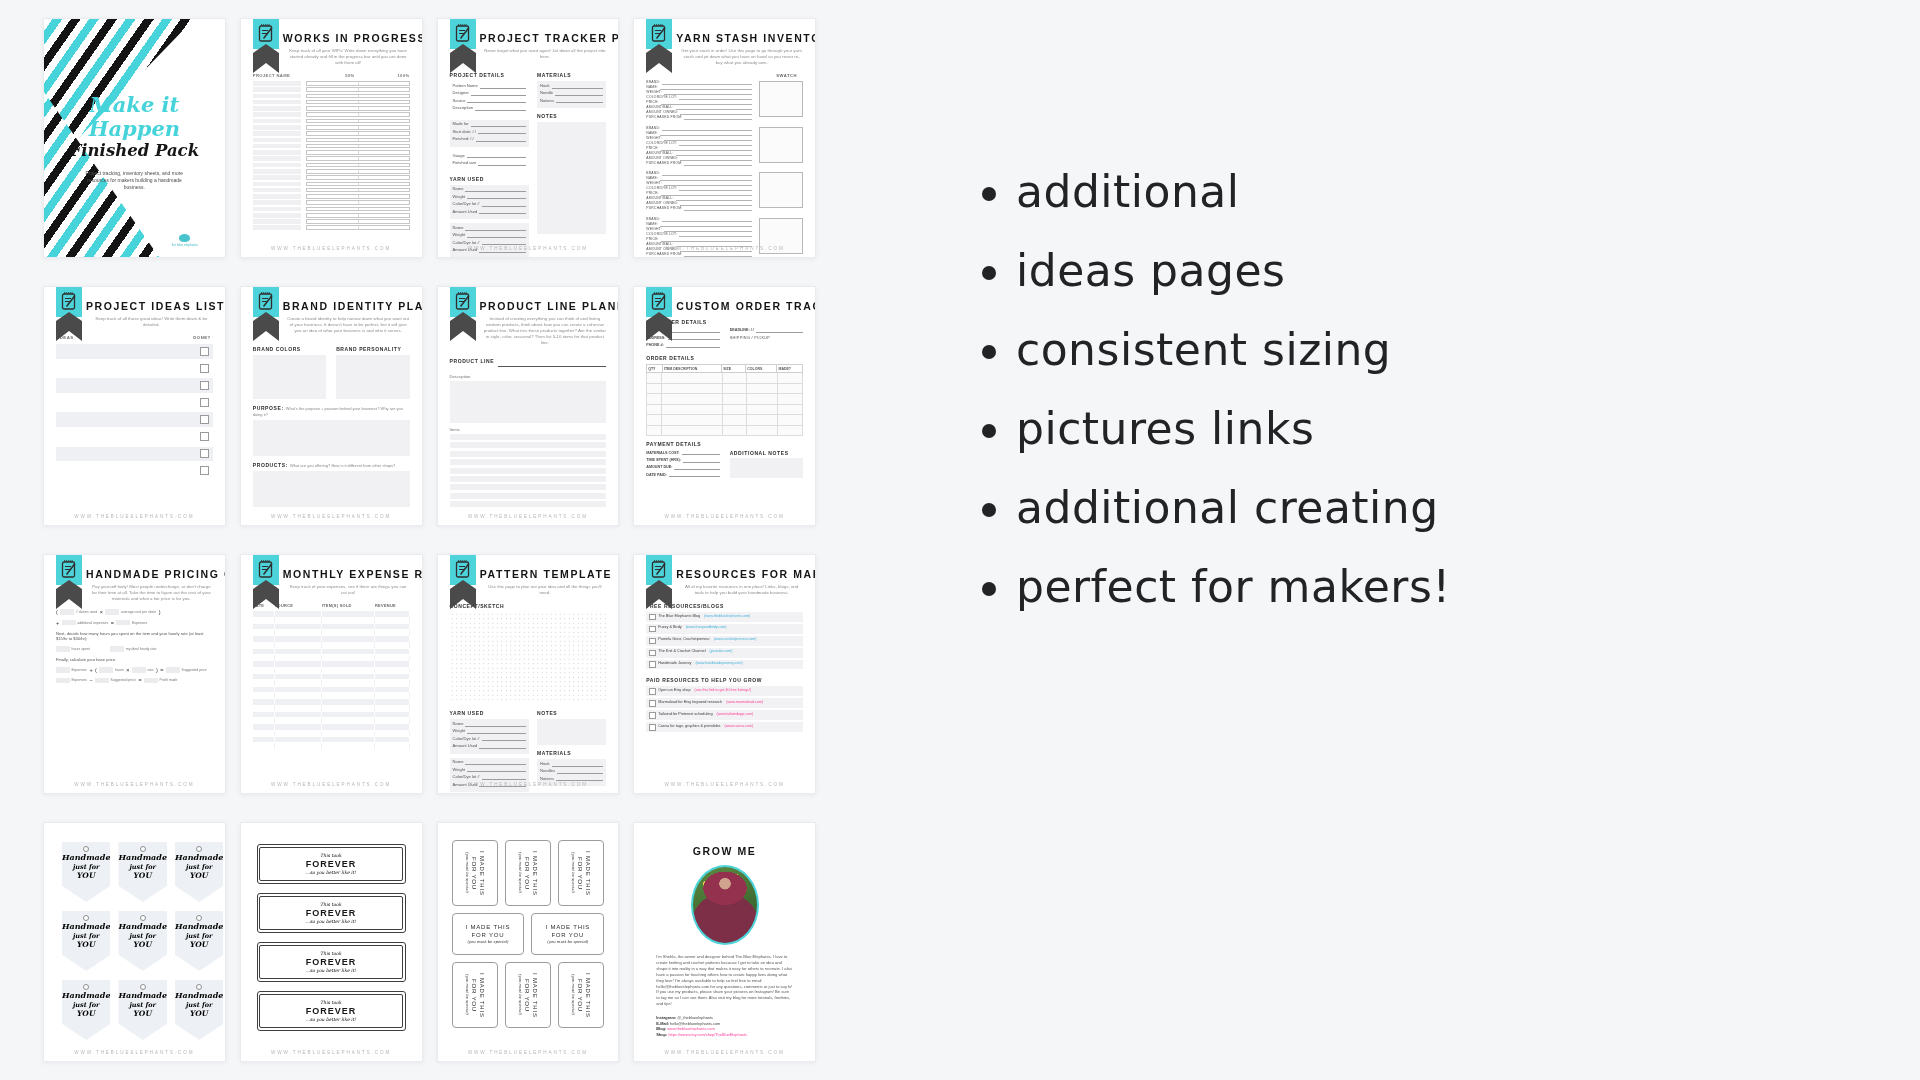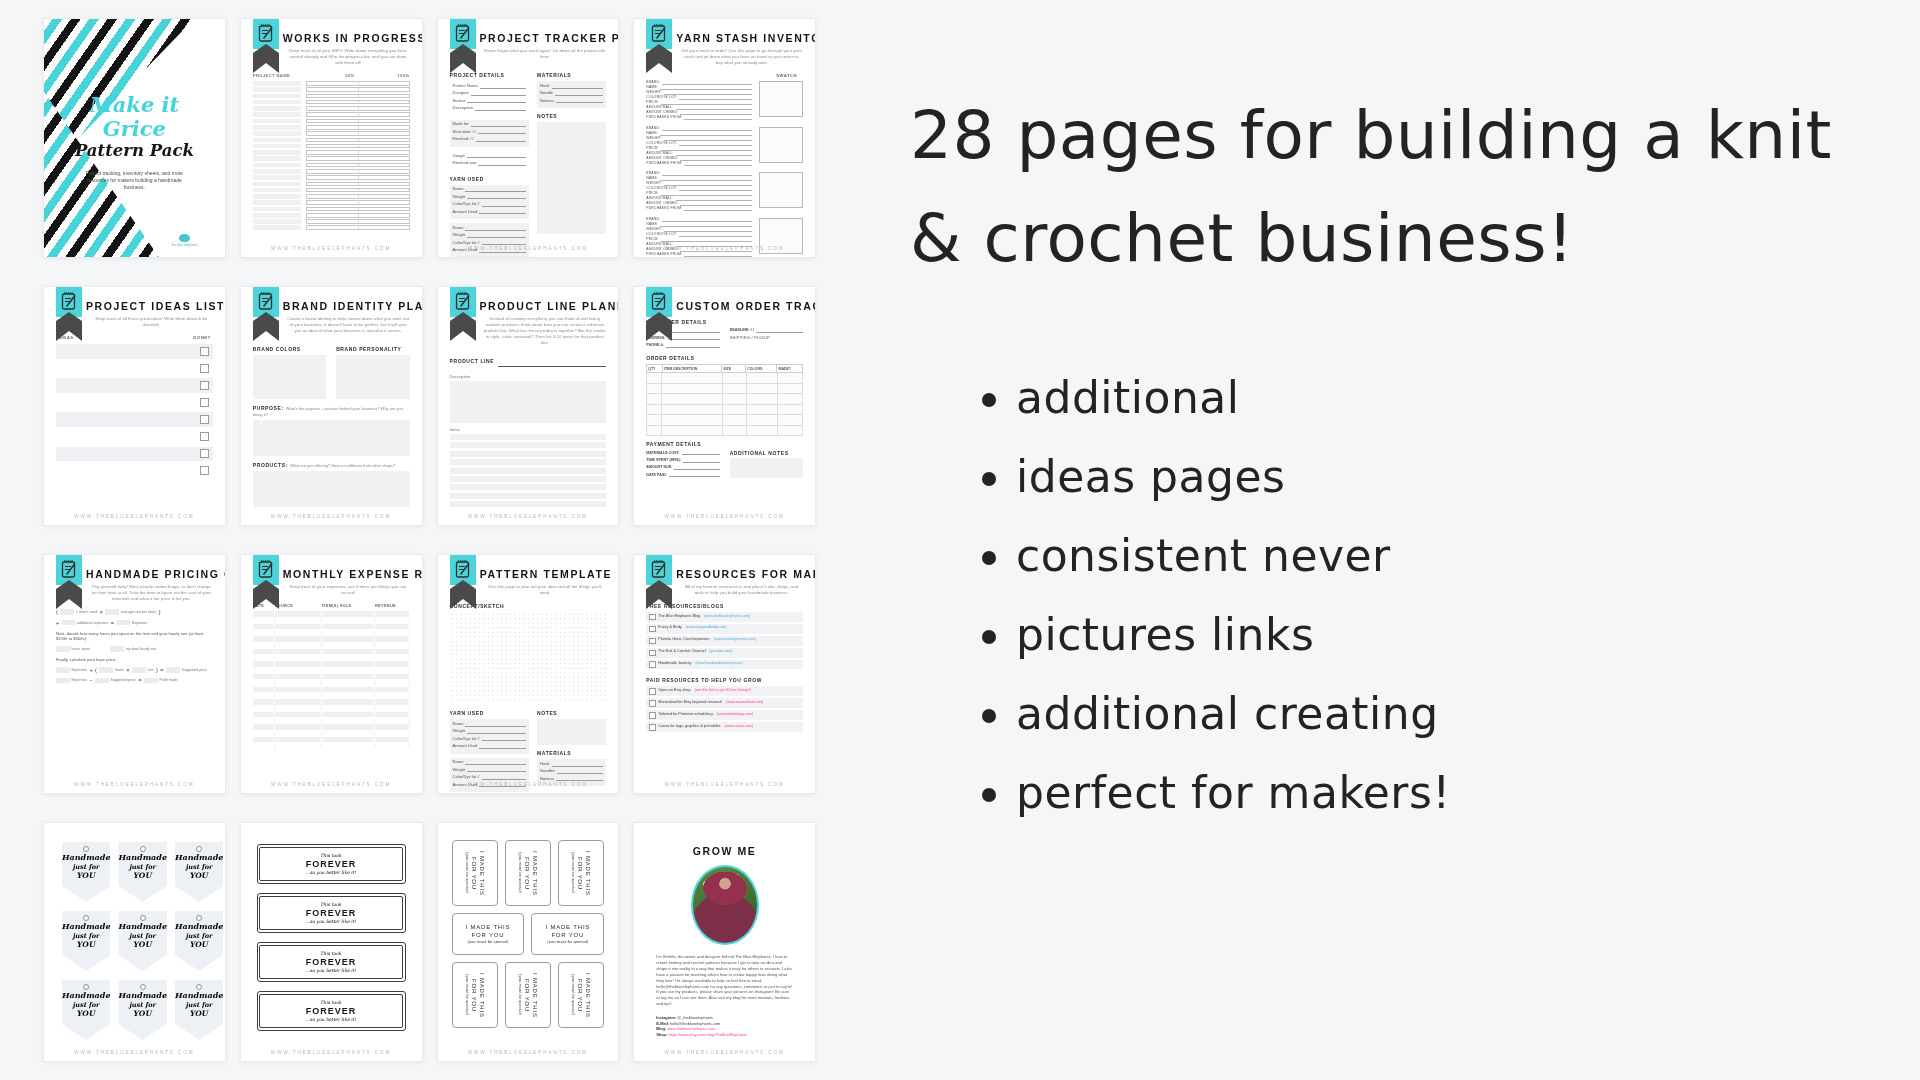--- a/index.html
+++ b/index.html
@@ -179,22 +179,22 @@
 </style>
 </head>
 <body>
 
 <div class="canvas">
   <div class="grid" id="grid">
       <div class="page">
         <div class="cov-stripes-tl"></div>
         <div class="cov-stripes-bl"></div>
         <div class="cov-wrap">
-          <div class="script cov-t1">Make it Grice</div>
-          <div class="script cov-t2">Pattern Pack</div>
+          <div class="script cov-t1">Make it Happen</div>
+          <div class="script cov-t2">Finished Pack</div>
           <div class="cov-tag">Project tracking, inventory sheets, and more resources for makers building a handmade business.</div>
         </div>
         <div class="cov-logo">
           <div class="blob"></div>
           <div class="lgtx">the blue elephants</div>
         </div>
       </div>
       <div class="page">
         <div class="ribbon"><svg width="26" height="54" viewBox="0 0 26 54">
             <rect x="0" y="0" width="26" height="30" fill="#4DD4DB"></rect>
@@ -1368,23 +1368,22 @@
             <div class="alink"><span class="albl">E-Mail:</span> <span class="aval">hello@theblueelephants.com</span></div>
             <div class="alink"><span class="albl">Blog:</span> <span class="aval pink">www.theblueelephants.com</span></div>
             <div class="alink"><span class="albl">Shop:</span> <span class="aval pink">https://www.etsy.com/shop/TheBlueElephants</span></div>
           </div>
         </div>
         <div class="p-foot">WWW.THEBLUEELEPHANTS.COM</div>
       </div>
     </div>
 
   <div class="panel">
-    <h1 class="headline">28 pages for building a knit &amp; crochet business!</h1>
     <ul class="features" id="feature-list">
         <li>additional</li>
         <li>ideas pages</li>
-        <li>consistent never</li>
+        <li>consistent sizing</li>
         <li>pictures links</li>
         <li>additional creating</li>
         <li>perfect for makers!</li>
       </ul>
   </div>
 </div>
 
 </body></html>

